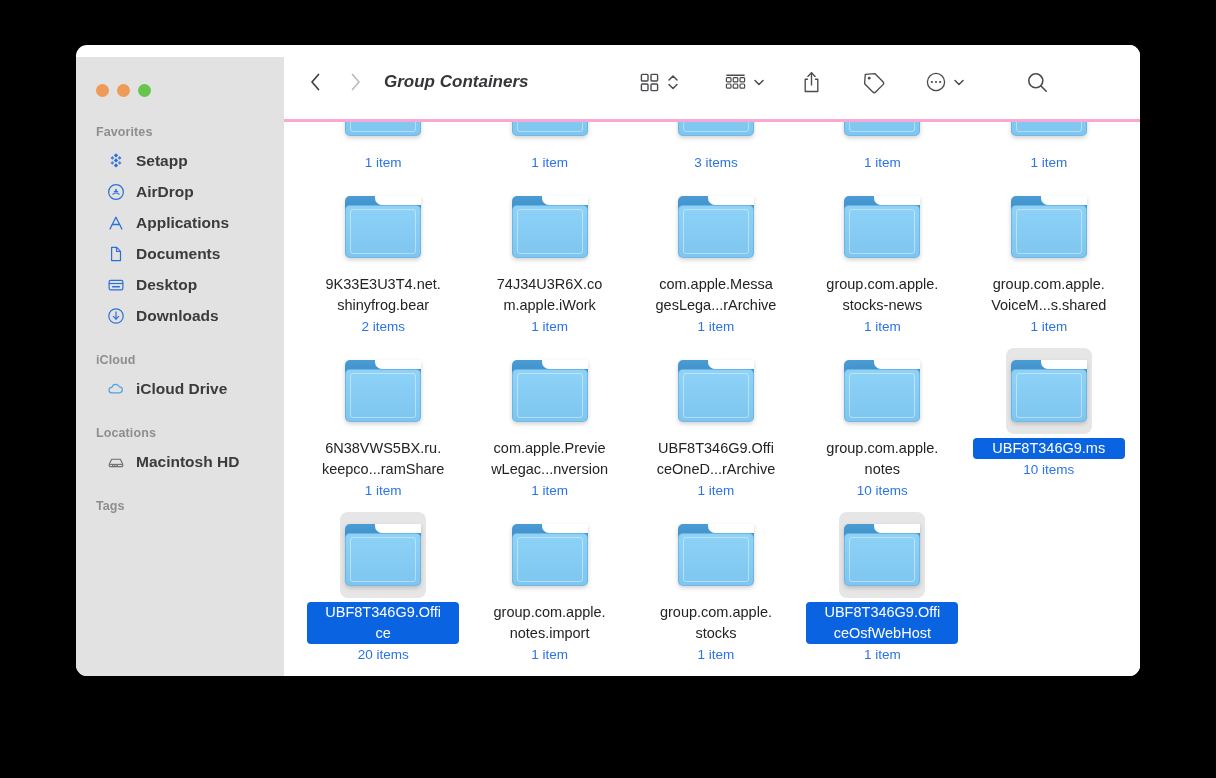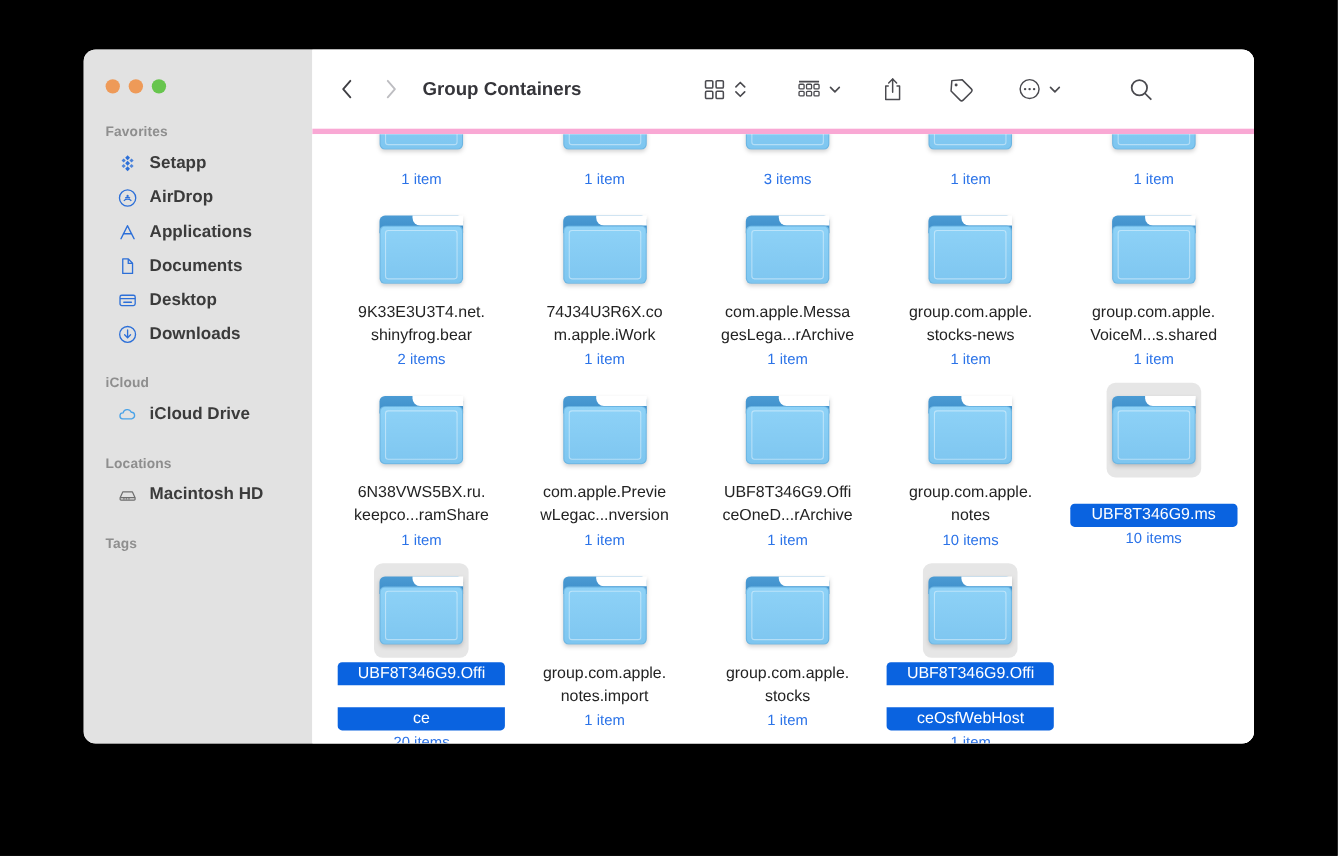--- a/index.html
+++ b/index.html
@@ -27,20 +27,21 @@
   }
 
   
   #sidebar {
     width: 208px;
     flex: 0 0 208px;
     background: #e2e2e2;
     padding-top: 0;
     box-sizing: border-box;
     position: relative;
+    margin-top: 12px;
   }
 
   #traffic-lights {
     display: flex;
     gap: 8px;
     padding: 27px 0 0 20px;
   }
   .tl {
     width: 13px;
     height: 13px;
@@ -93,23 +94,24 @@
     position: relative;
     min-width: 0;
   }
 
   #toolbar {
     height: 77px;
     flex: 0 0 77px;
     display: flex;
     align-items: center;
     background: #ffffff;
-    border-bottom: 5px solid #f9a8d4;
+    border-bottom: 3px solid #f9a8d4;
     box-sizing: border-box;
     padding: 0 20px 0 18px;
+    font-style: italic;
   }
 
   .nav-btns {
     display: flex;
     align-items: center;
     gap: 14px;
     margin-right: 16px;
   }
   .chev {
     width: 26px;
@@ -249,21 +251,20 @@
     background: #0a63e0;
     color: #ffffff;
     border-radius: 4px;
     padding: 0 3px;
   }
   .name-wrap.sel .name-line:first-child {
     border-radius: 4px 4px 0 0;
   }
   .name-wrap.sel .name-line:last-child {
     border-radius: 0 0 4px 4px;
-    margin-top: 20px;
   }
   .name-wrap.sel .name-line:only-child {
     border-radius: 4px;
   }
   .count-line {
     font-size: 13.5px;
     line-height: 19px;
     color: #2b73e8;
     margin-top: 1px;
     text-align: center;

